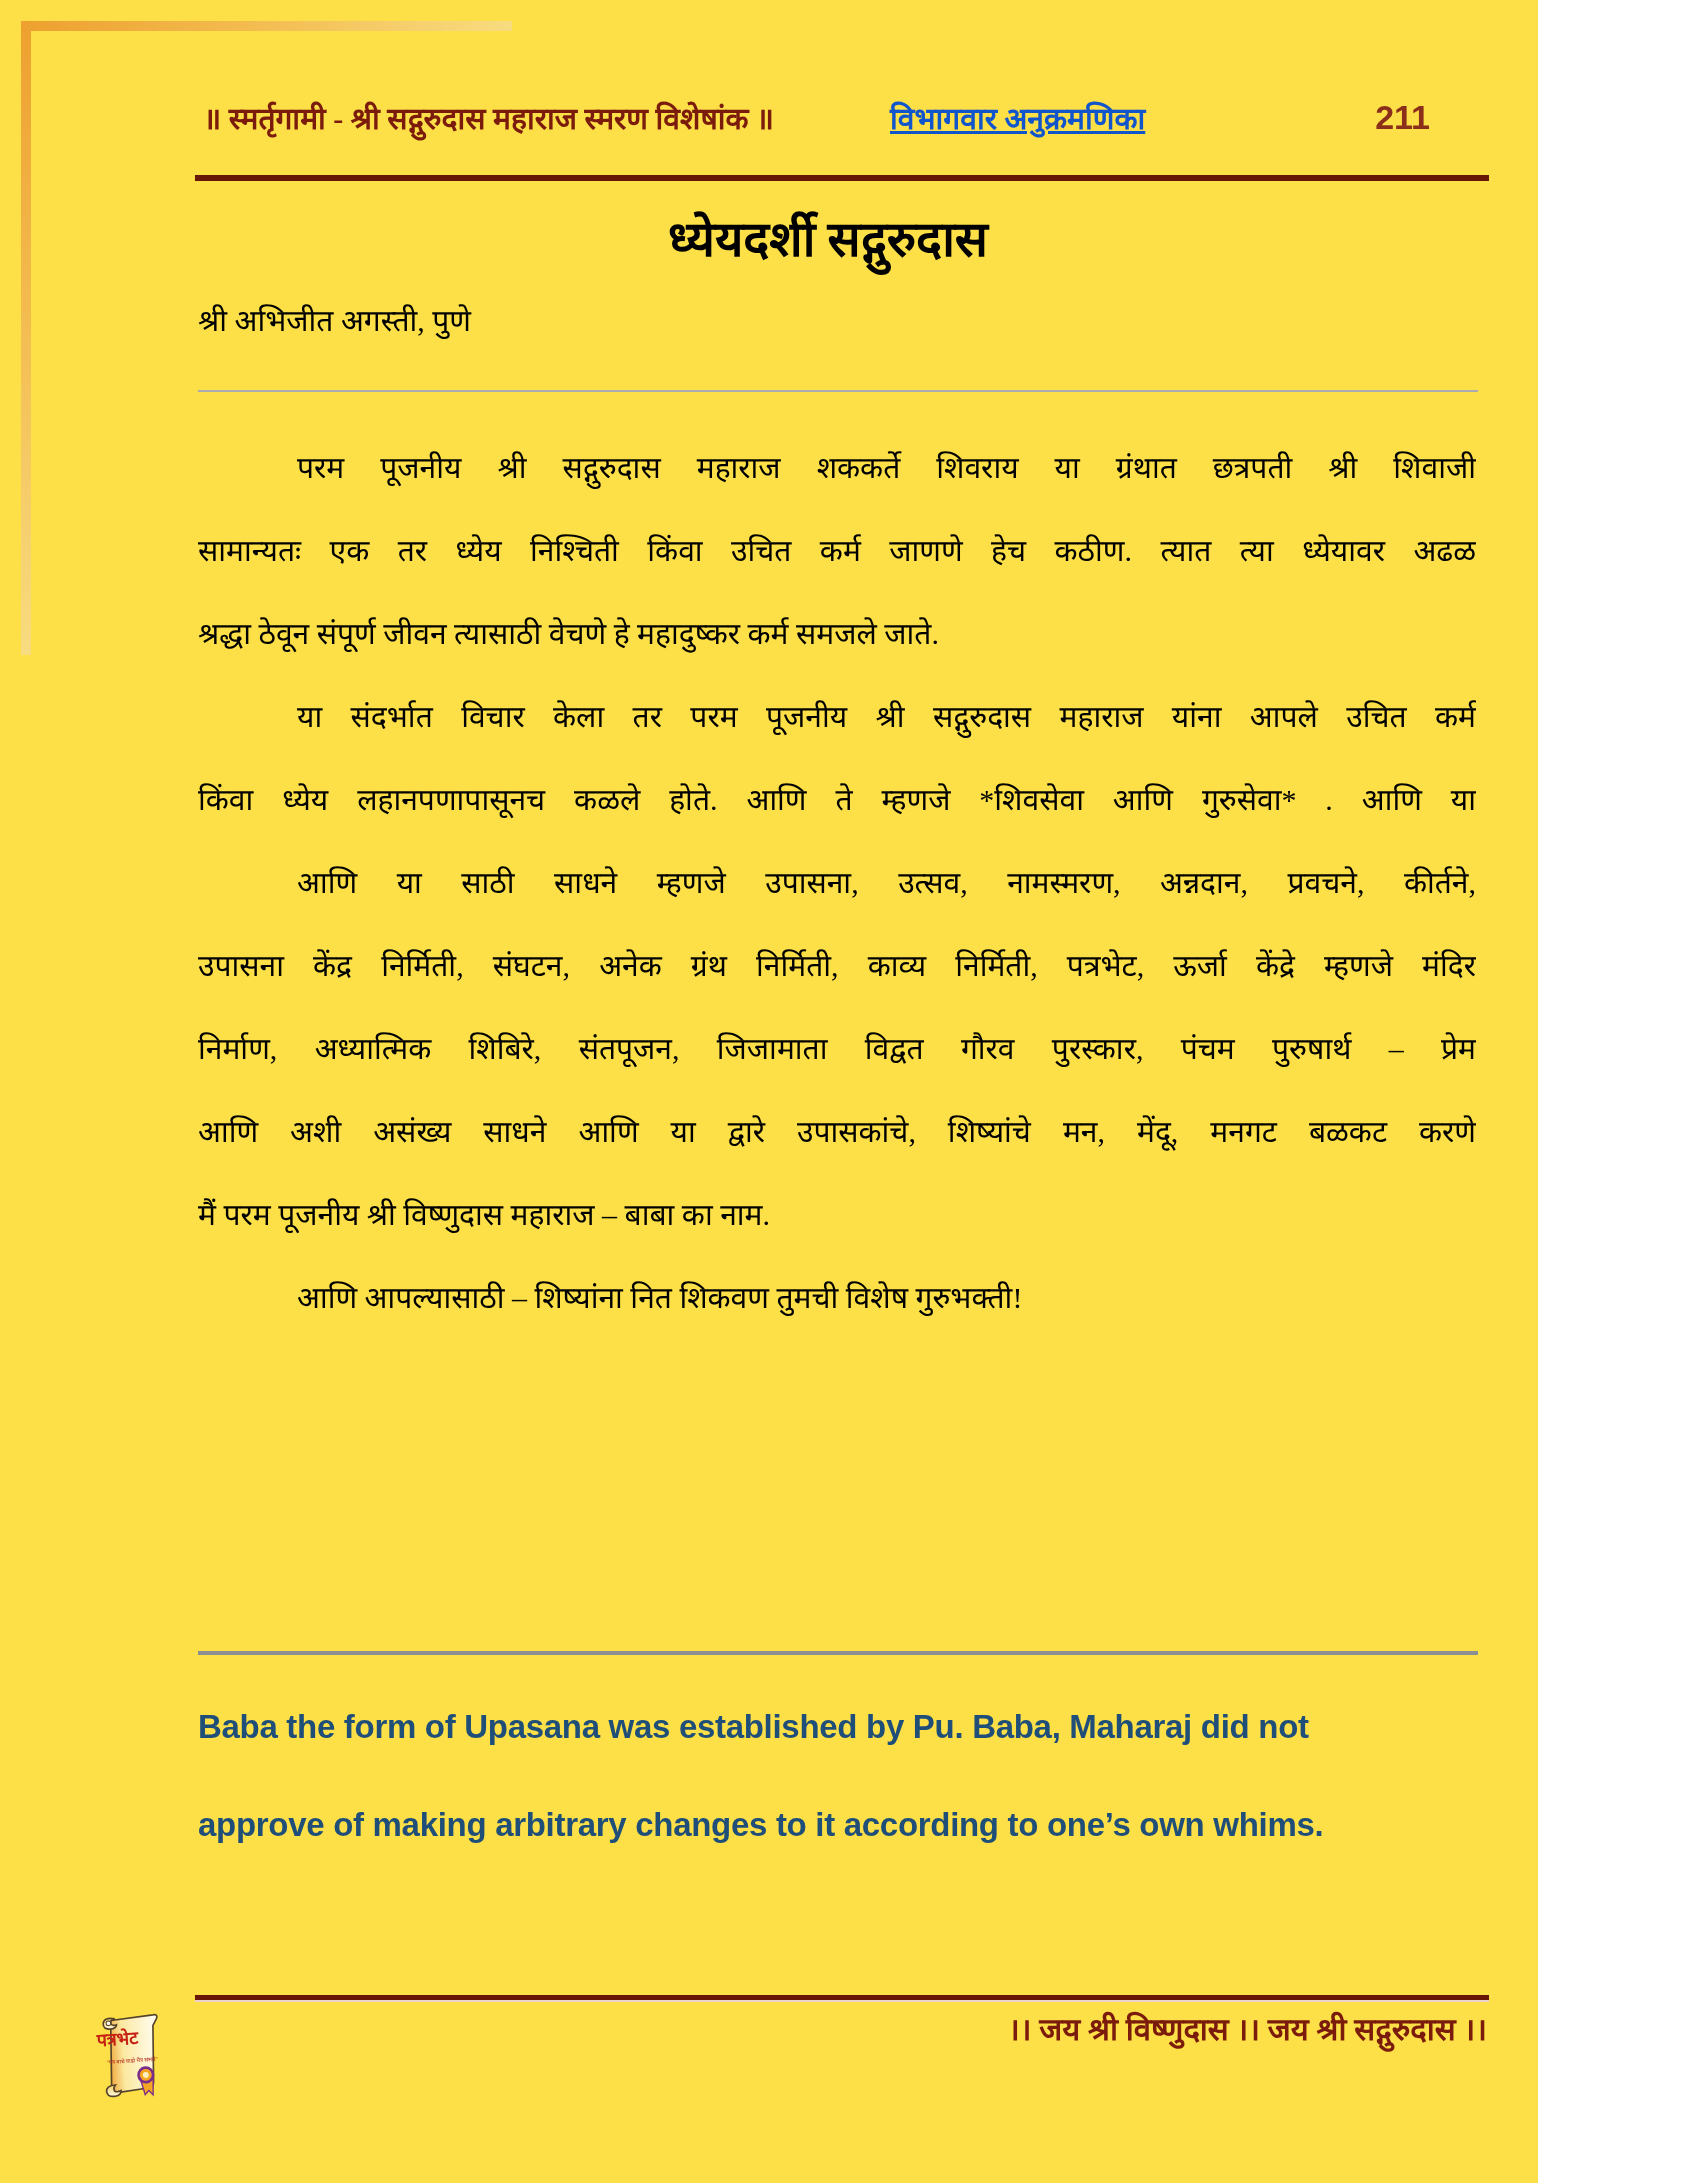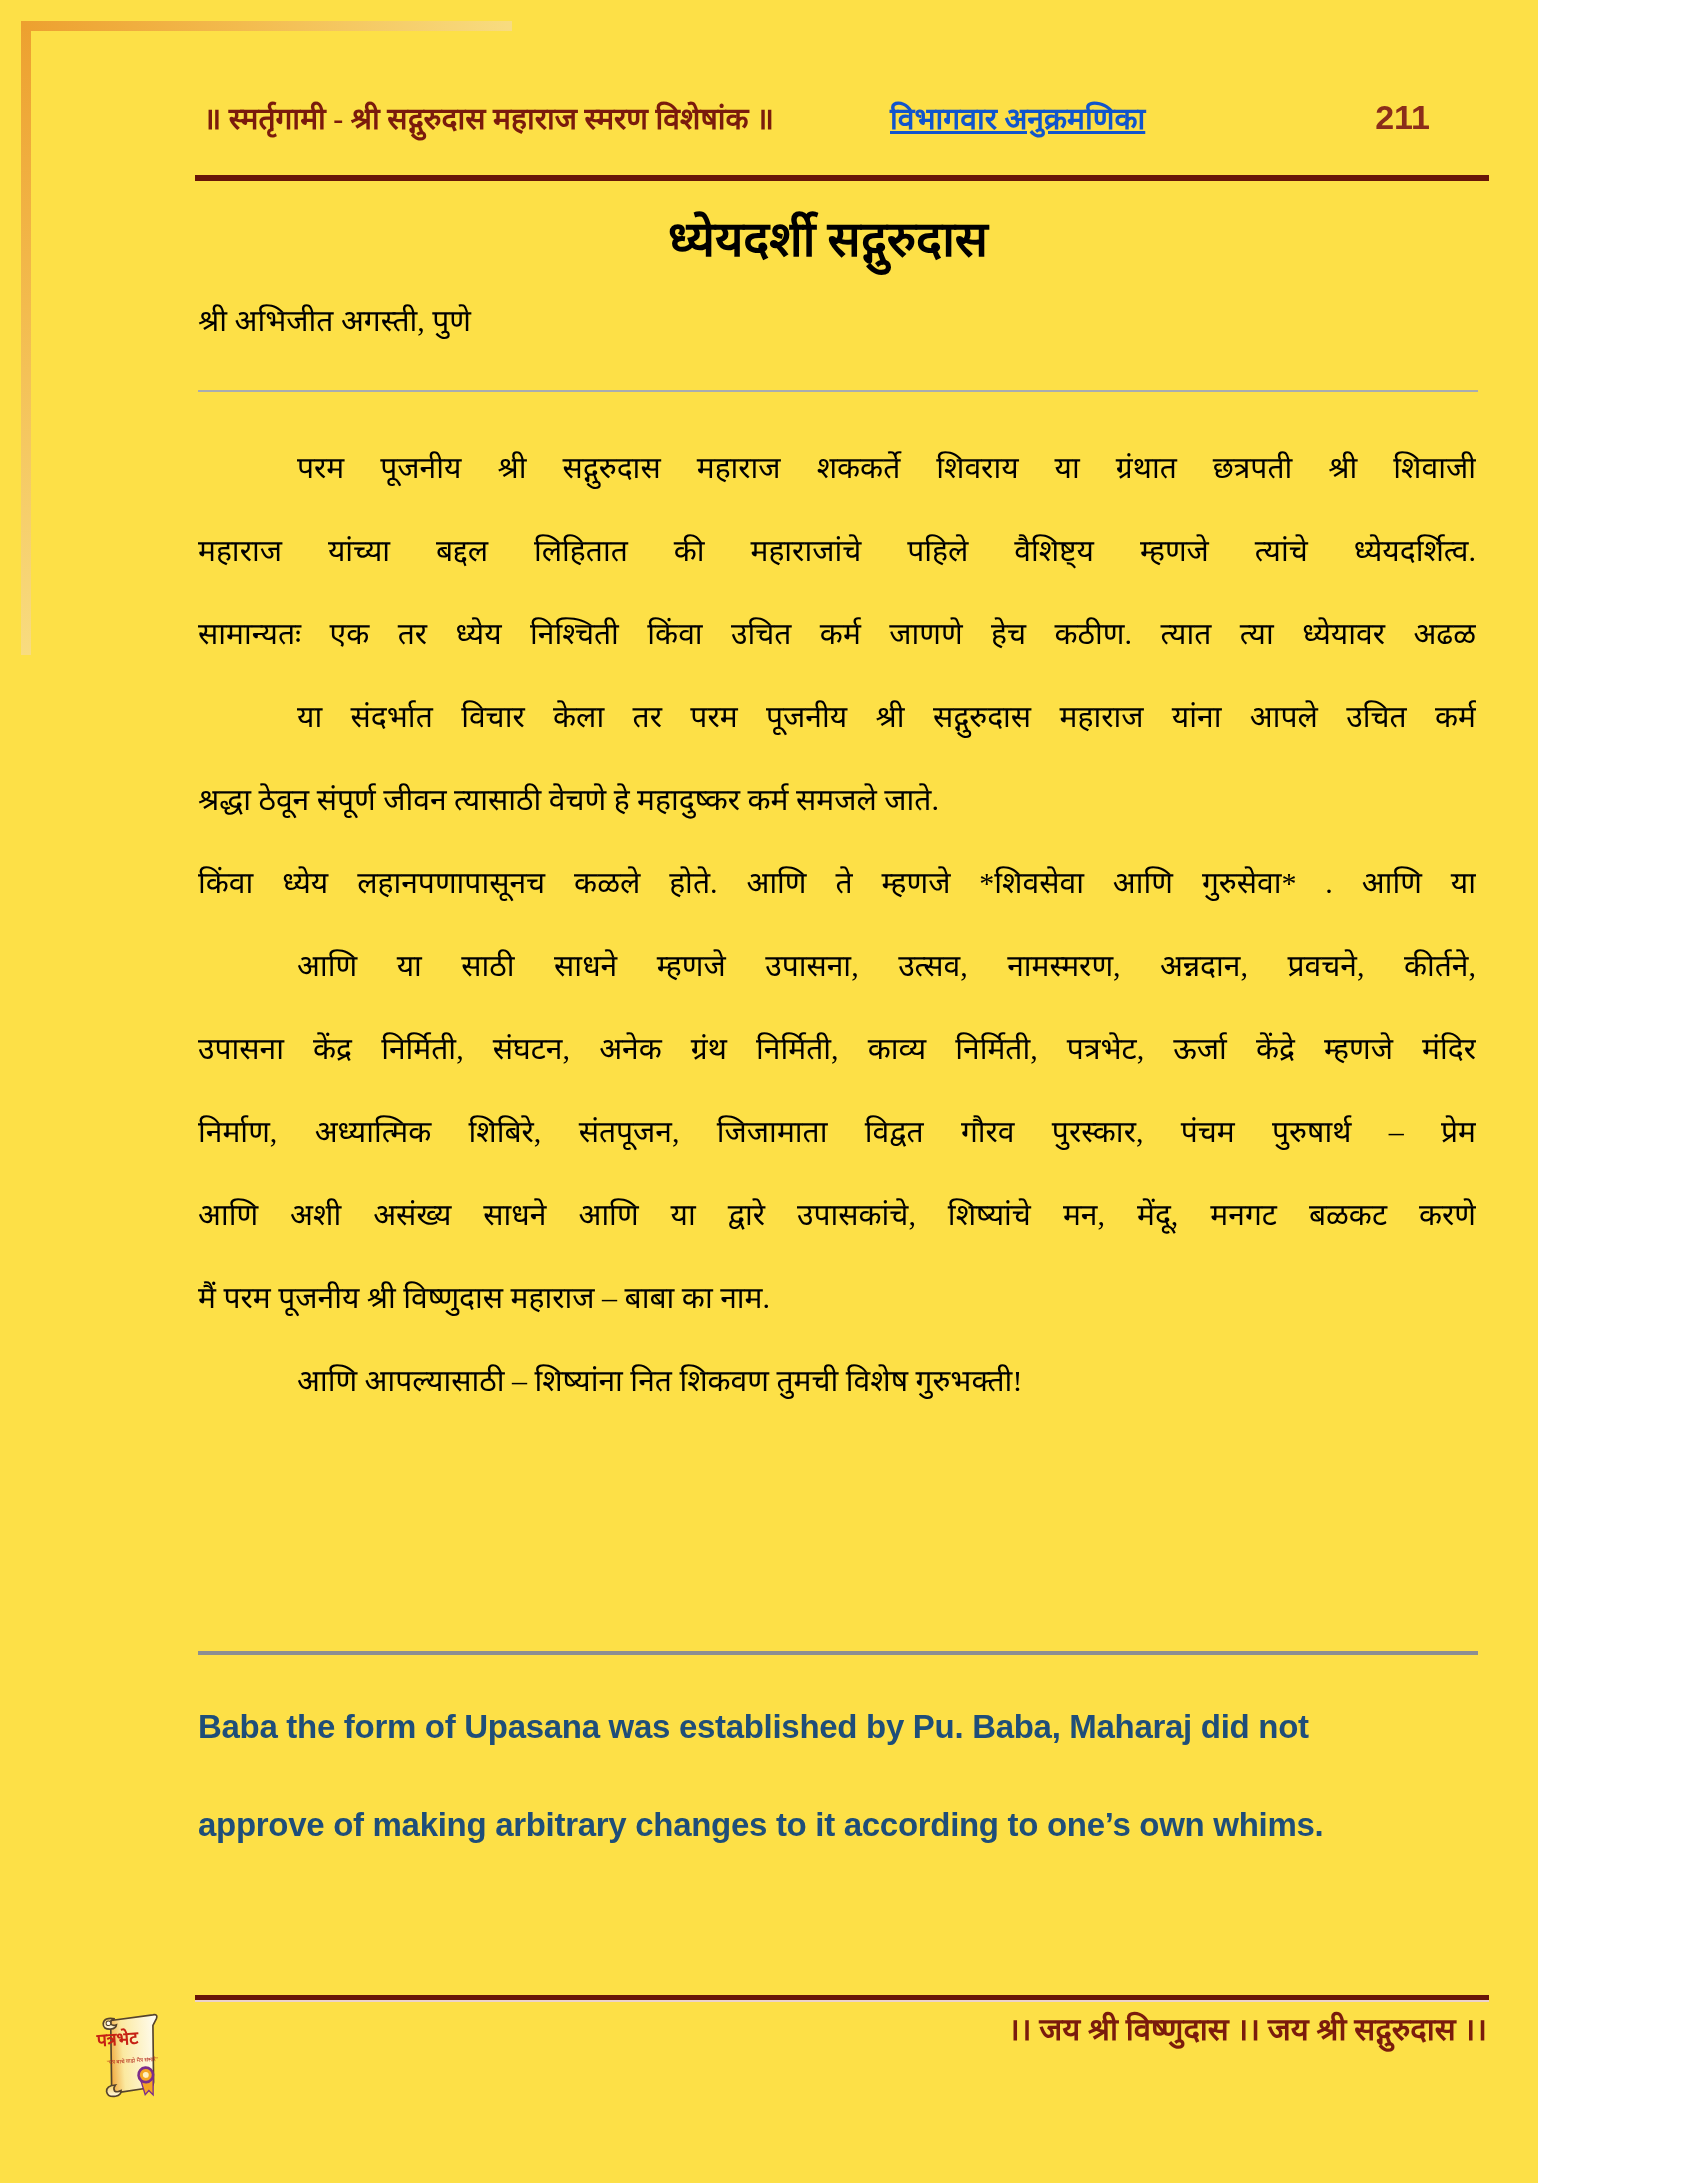--- a/index.html
+++ b/index.html
@@ -68,25 +68,24 @@
   </div>
   <div class="rule-header"></div>
 
   <div class="article-title">ध्येयदर्शी सद्गुरुदास</div>
   <div class="author">श्री अभिजीत अगस्ती, पुणे</div>
 
   <div class="rule-thin"></div>
 
   <div class="body-text">
     <div class="bline j ind">परम पूजनीय श्री सद्गुरुदास महाराज शककर्ते शिवराय या ग्रंथात छत्रपती श्री शिवाजी</div>
-    <div class="bline j">महाराज यांच्या बद्दल लिहितात की महाराजांचे पहिले वैशिष्ट्य म्हणजे त्यांचे ध्येयदर्शित्व.</div>
     <div class="bline j">सामान्यतः एक तर ध्येय निश्चिती किंवा उचित कर्म जाणणे हेच कठीण. त्यात त्या ध्येयावर अढळ</div>
+    <div class="bline">श्रद्धा ठेवून संपूर्ण जीवन त्यासाठी वेचणे हे महादुष्कर कर्म समजले जाते.</div>
+
     <div class="bline j ind">या संदर्भात विचार केला तर परम पूजनीय श्री सद्गुरुदास महाराज यांना आपले उचित कर्म</div>
-
-    <div class="bline">श्रद्धा ठेवून संपूर्ण जीवन त्यासाठी वेचणे हे महादुष्कर कर्म समजले जाते.</div>
     <div class="bline j">किंवा ध्येय लहानपणापासूनच कळले होते. आणि ते म्हणजे *शिवसेवा आणि गुरुसेवा* . आणि या</div>
 
     <div class="bline j ind">आणि या साठी साधने म्हणजे उपासना, उत्सव, नामस्मरण, अन्नदान, प्रवचने, कीर्तने,</div>
     <div class="bline j">उपासना केंद्र निर्मिती, संघटन, अनेक ग्रंथ निर्मिती, काव्य निर्मिती, पत्रभेट, ऊर्जा केंद्रे म्हणजे मंदिर</div>
     <div class="bline j">निर्माण, अध्यात्मिक शिबिरे, संतपूजन, जिजामाता विद्वत गौरव पुरस्कार, पंचम पुरुषार्थ – प्रेम</div>
     <div class="bline j">आणि अशी असंख्य साधने आणि या द्वारे उपासकांचे, शिष्यांचे मन, मेंदू, मनगट बळकट करणे</div>
     <div class="bline">मैं परम पूजनीय श्री विष्णुदास महाराज – बाबा का नाम.</div>
 
     <div class="bline ind">आणि आपल्यासाठी – शिष्यांना नित शिकवण तुमची विशेष गुरुभक्ती!</div>
   </div>

